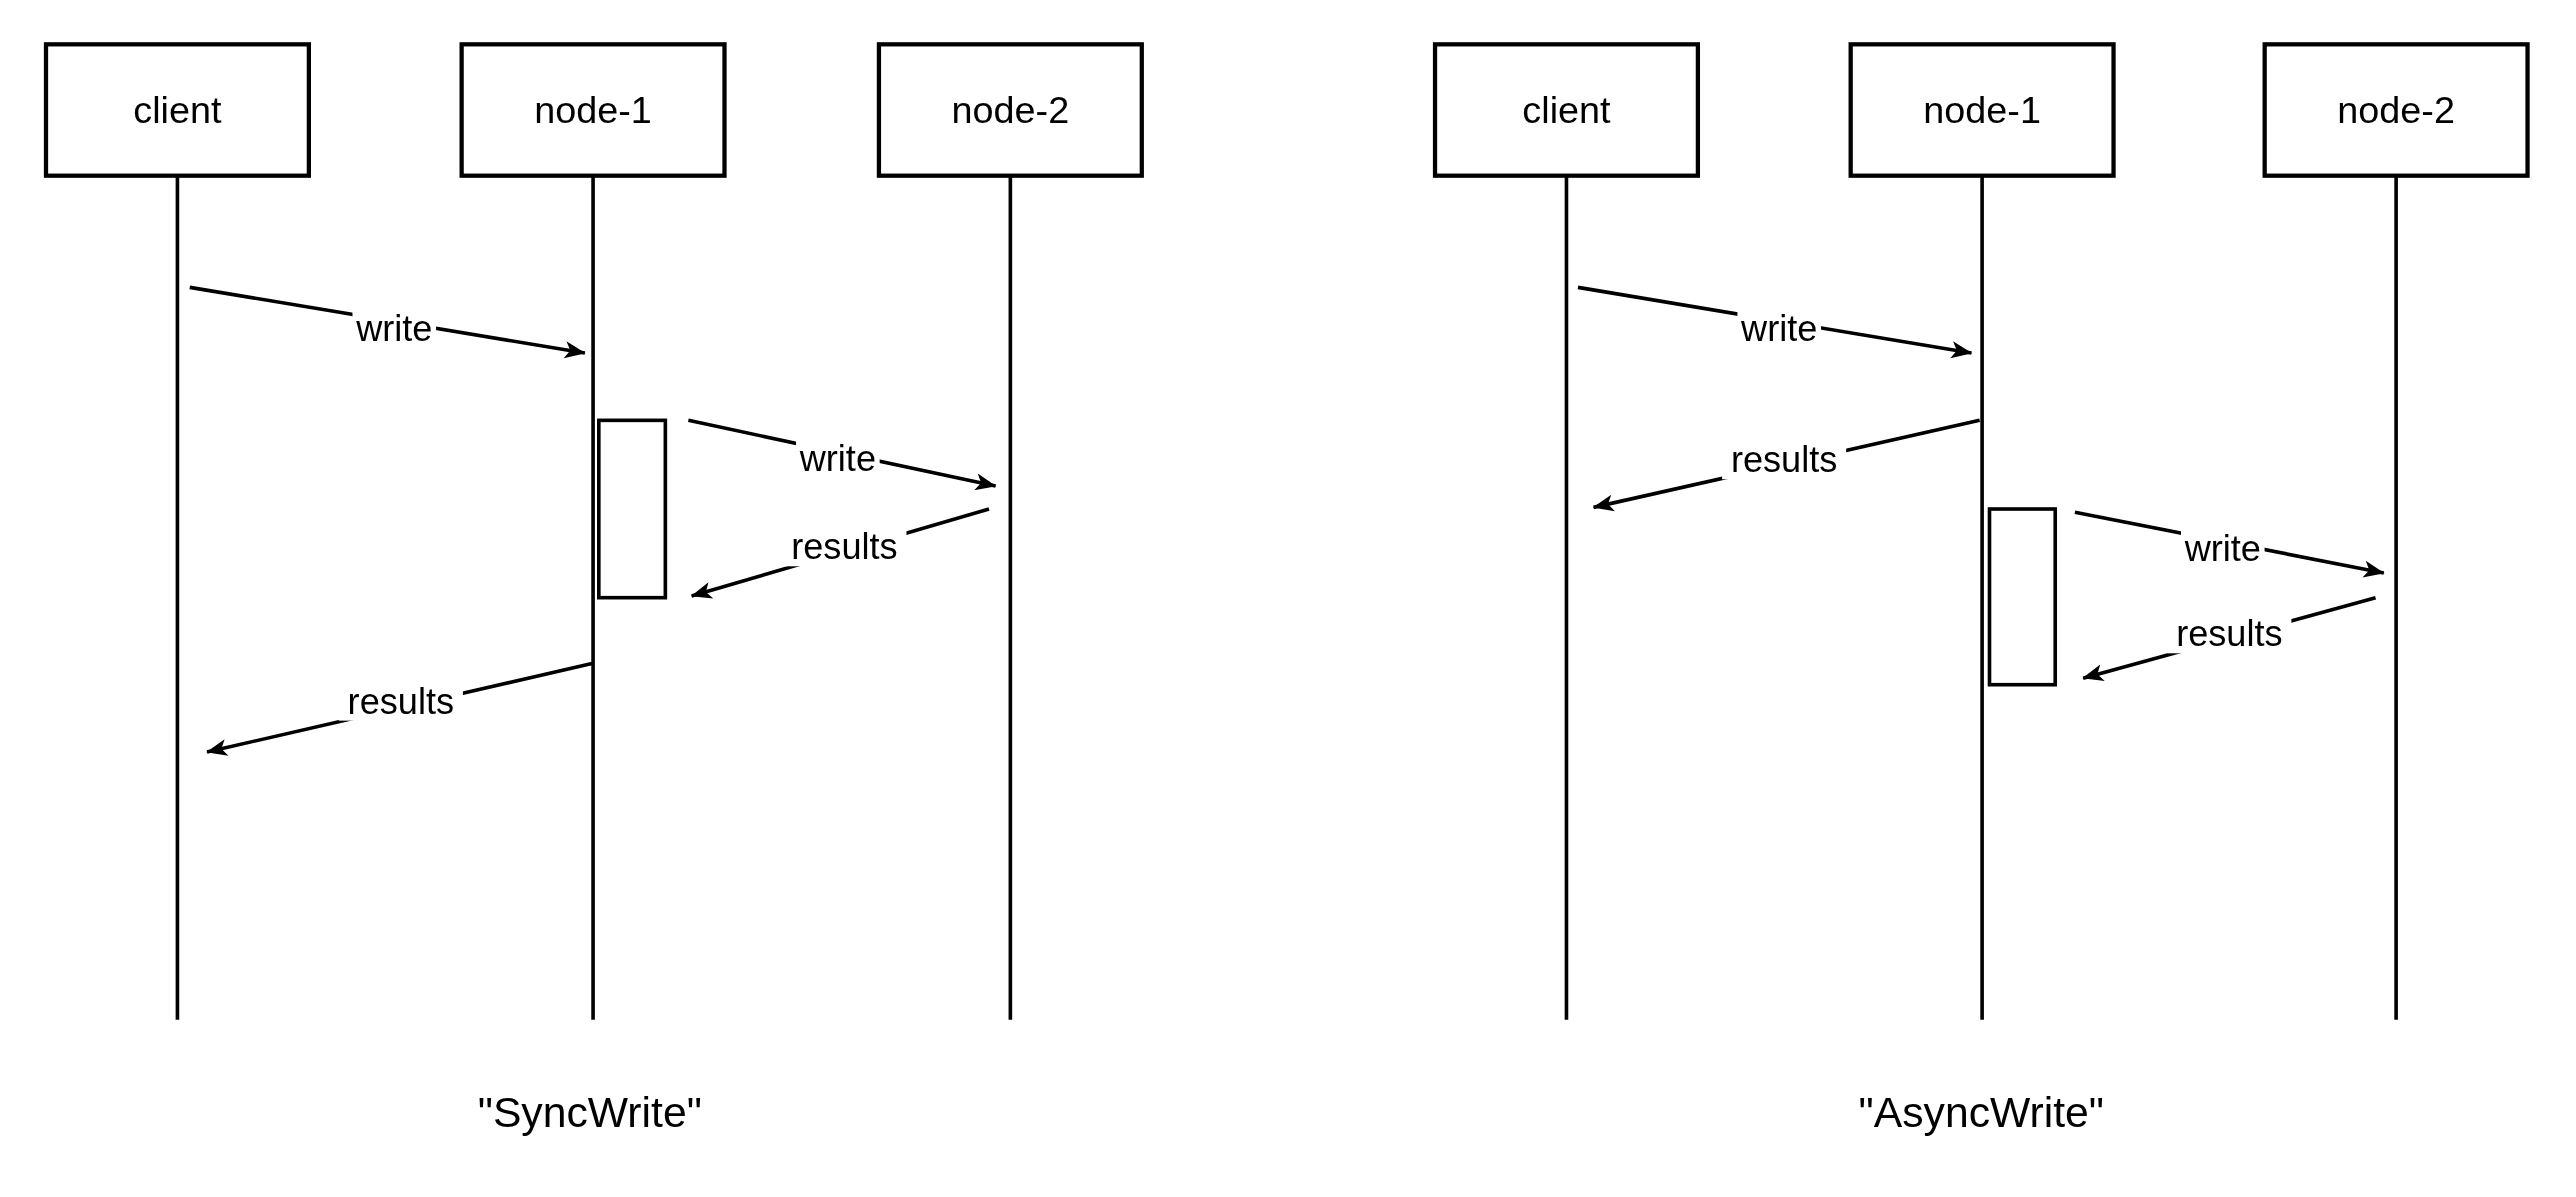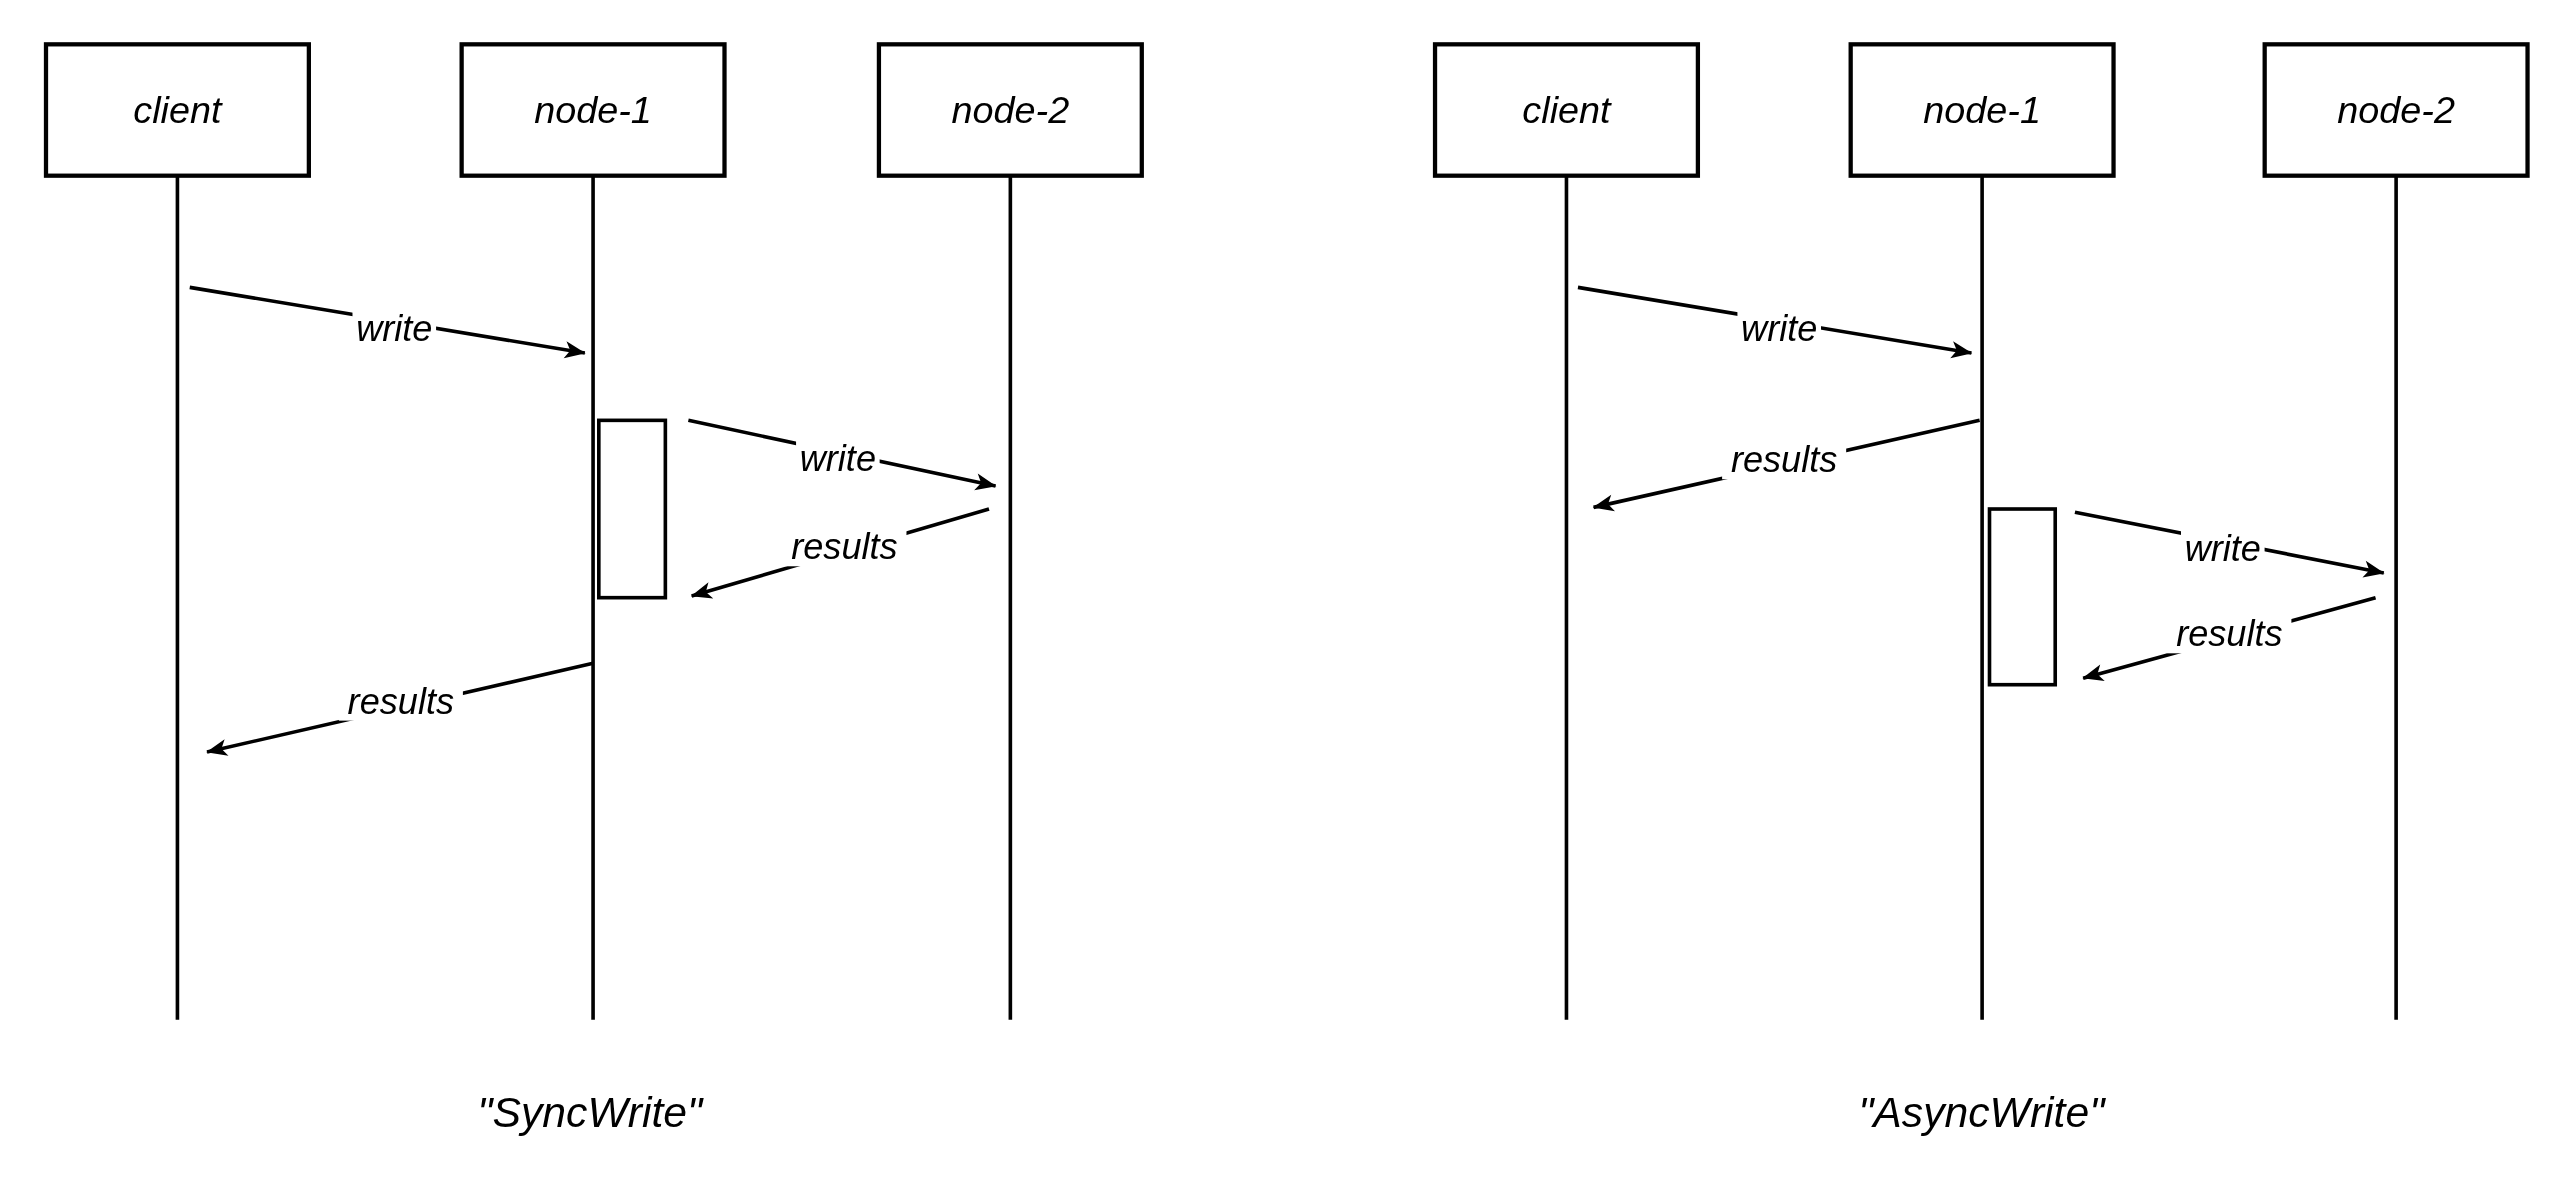--- a/index.html
+++ b/index.html
@@ -9,21 +9,20 @@
   }
   body {
     width: 2576px;
     height: 1197px;
     position: relative;
     font-family: "Liberation Sans", sans-serif;
   }
   .stage {
     position: absolute;
     inset: 0;
-    font-style: italic;
   }
   svg {
     display: block;
     width: 100%;
     height: 100%;
   }
   text {
     font-family: "Liberation Sans", sans-serif;
     fill: #000000;
   }

